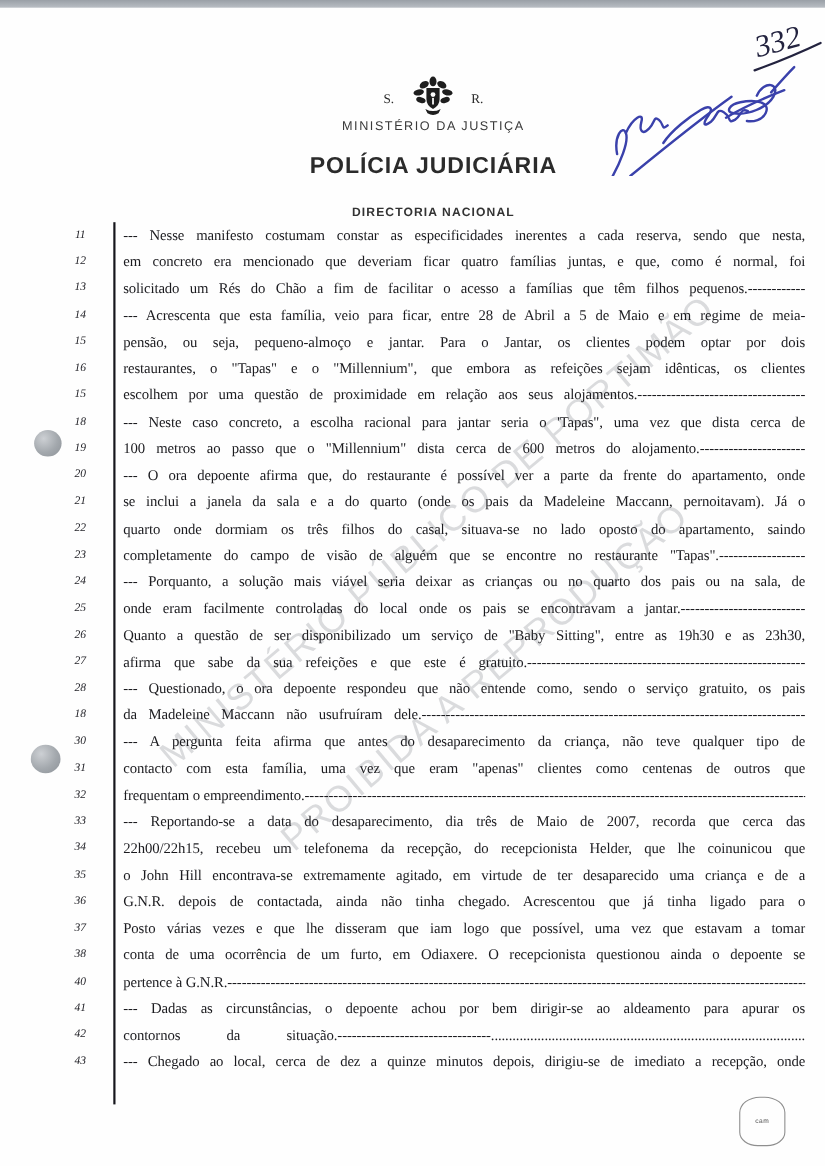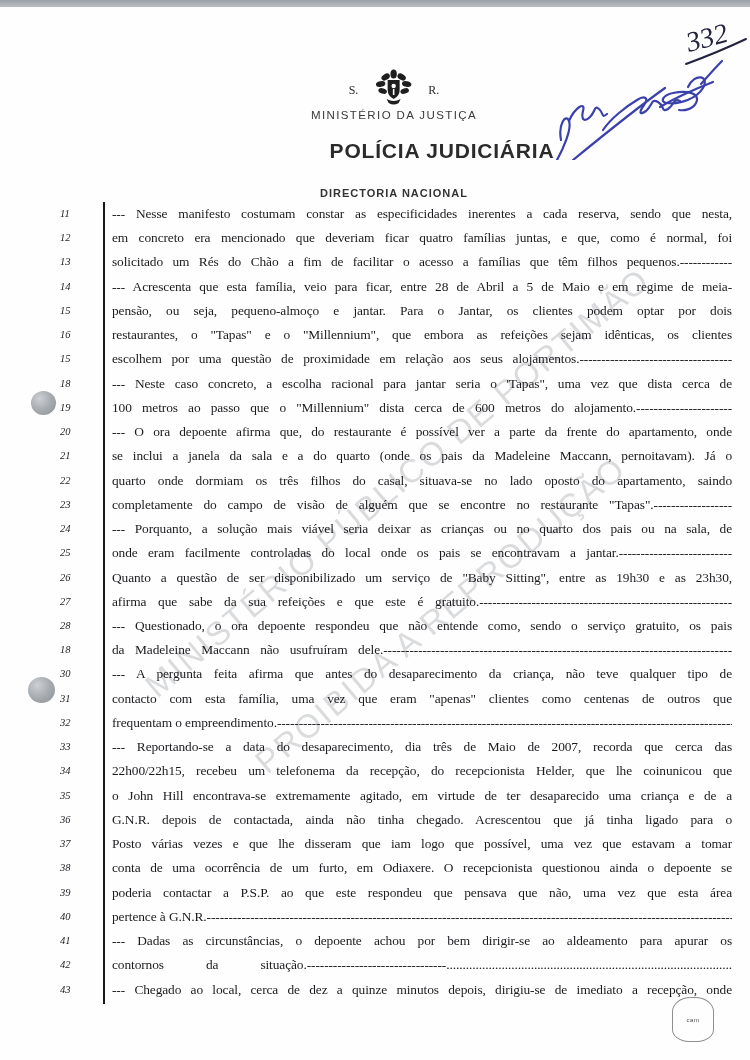--- a/index.html
+++ b/index.html
@@ -14,37 +14,37 @@
   .hole.top{left:31px;top:391px;width:25px;height:24px;}
   .hole.bottom{left:28px;top:677px;width:27px;height:26px;}
 
   
   .hdr{position:absolute;left:394px;transform:translateX(-50%);white-space:nowrap;}
   .crown-row{top:68px;display:flex;align-items:center;gap:16px;}
   .sr{font-family:"Liberation Serif",serif;font-size:12px;color:#2c2c2c;}
   .ministry{top:109px;font-family:"Liberation Sans",sans-serif;font-size:11.5px;
     letter-spacing:1.4px;color:#3a3a3a;}
   .pj-title{top:139px;font-family:"Liberation Sans",sans-serif;font-size:21px;
-    font-weight:bold;letter-spacing:0.8px;color:#2b2b2b;margin-left:48px;}
+    font-weight:bold;letter-spacing:0.8px;color:#2b2b2b;}
   .dir-nac{top:175px;font-family:"Liberation Sans",sans-serif;font-size:11px;
     font-weight:bold;letter-spacing:1px;color:#333;}
 
   
   .wm{position:absolute;z-index:1;white-space:nowrap;
     font-family:"Liberation Sans",sans-serif;font-size:33px;letter-spacing:2px;
     color:rgba(125,128,135,0.28);transform-origin:0 0;transform:rotate(-40deg);}
   .wm1{left:138px;top:676px;}
   .wm2{left:248px;top:752px;}
 
   
   .margin-rule{position:absolute;left:103px;top:202px;width:2px;height:802px;
     background:#16161c;z-index:2;}
   .doc-lines{position:absolute;left:60px;top:202px;width:672px;z-index:2;}
   .doc-row{display:flex;height:24.24px;line-height:24.24px;}
-  .line-num{width:26px;padding-right:17px;text-align:left;
+  .line-num{width:26px;padding-right:17px;text-align:center;
     font-style:italic;font-size:10.5px;color:#24242a;flex:none;}
   .line-txt{flex:1;padding-left:9px;font-size:13.4px;color:#1b1b1f;
     text-align:justify;text-align-last:justify;overflow:hidden;white-space:nowrap;
     letter-spacing:-0.1px;font-family:Liberation Serif, serif;}
 
   
   .annot{position:absolute;left:515px;top:10px;width:235px;height:150px;z-index:3;}
 
   
   .stamp{position:absolute;left:672px;top:997px;width:40px;height:43px;z-index:3;
@@ -243,24 +243,20 @@
     <div class="doc-row">
       <span class="line-num">37</span>
       <span class="line-txt">Posto várias vezes e que lhe disseram que iam logo que possível, uma vez que estavam a tomar</span>
     </div>
 
     <div class="doc-row">
       <span class="line-num">38</span>
       <span class="line-txt">conta de uma ocorrência de um furto, em Odiaxere. O recepcionista questionou ainda o depoente se</span>
     </div>
 
-    <div class="doc-row">
-      <span class="line-num">39</span>
-      <span class="line-txt">poderia contactar a P.S.P. ao que este respondeu que pensava que não, uma vez que esta área</span>
-    </div>
 
     <div class="doc-row">
       <span class="line-num">40</span>
       <span class="line-txt">pertence à G.N.R.-----------------------------------------------------------------------------------------------------------------------------------</span>
     </div>
 
     <div class="doc-row">
       <span class="line-num">41</span>
       <span class="line-txt">--- Dadas as circunstâncias, o depoente achou por bem dirigir-se ao aldeamento para apurar os</span>
     </div>

